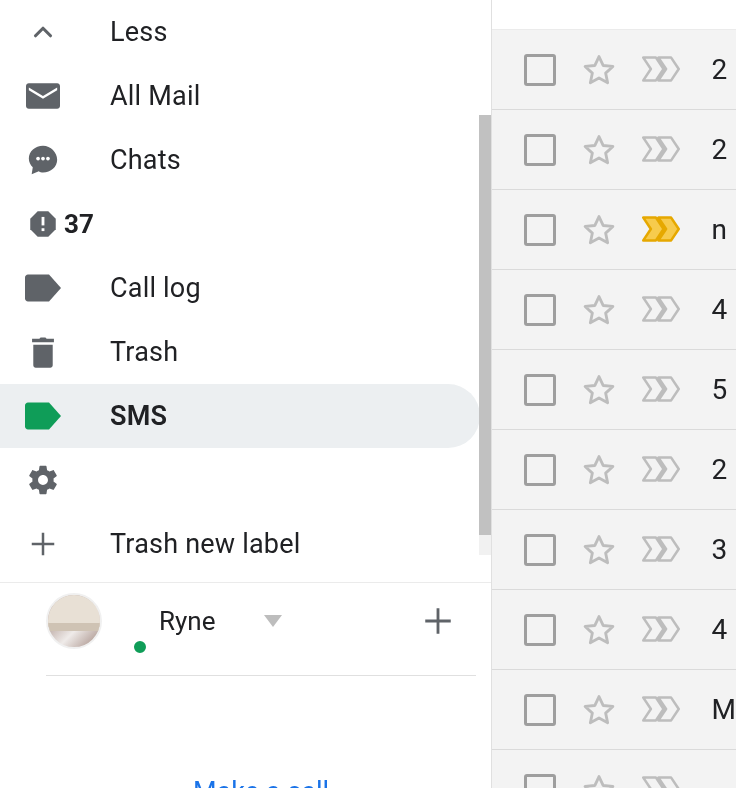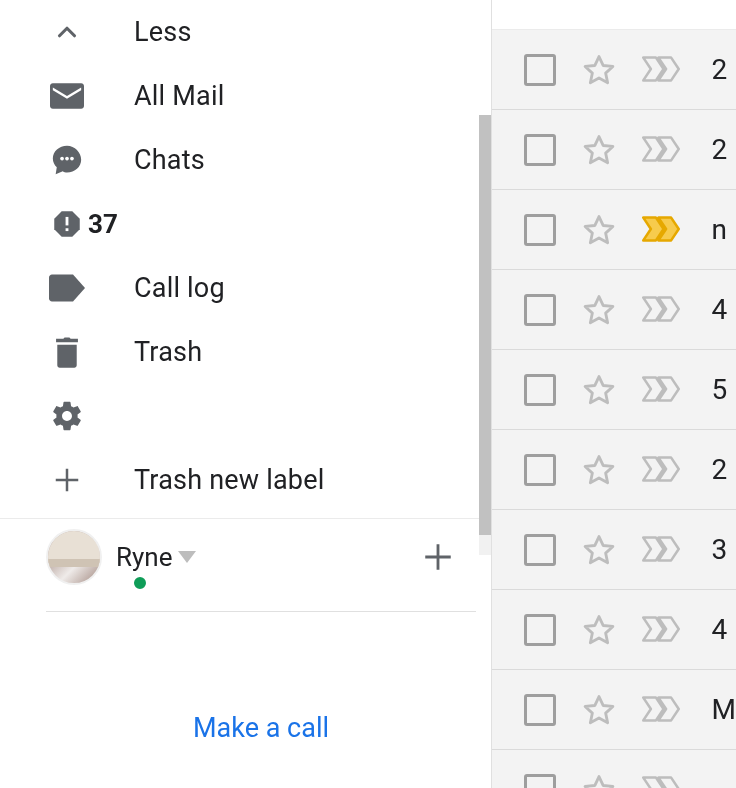--- a/index.html
+++ b/index.html
@@ -20,21 +20,21 @@
     flex-direction: column;
   }
   .nav-list {
     flex: 0 0 auto;
     position: relative;
   }
   .nav-item {
     display: flex;
     align-items: center;
     height: 64px;
-    padding-left: 46px;
+    padding-left: 22px;
     cursor: pointer;
     border-top-right-radius: 32px;
     border-bottom-right-radius: 32px;
     width: 480px;
   }
   .nav-item.selected {
     background: #eceff1;
   }
   .nav-item .icon {
     width: 42px;
@@ -84,20 +84,21 @@
     padding-left: 46px;
     flex: 1;
     display: flex;
     flex-direction: column;
   }
   .user-row {
     display: flex;
     align-items: center;
     height: 60px;
     position: relative;
+    gap: 43px;
   }
   .avatar {
     width: 56px;
     height: 56px;
     border-radius: 50%;
     background: linear-gradient(135deg,#d7ccc8 0%,#bcaaa4 30%,#efebe9 60%,#a1887f 100%);
     position: relative;
     border: 2px solid #f0f0f0;
     overflow: hidden;
   }
@@ -254,20 +255,28 @@
 
     <div class="nav-item">
       <span class="icon">
         <svg width="30" height="34" viewBox="0 0 24 28">
             <path fill="#5f6368" d="M4 8h16v17c0 1.1-.9 2-2 2H6c-1.1 0-2-.9-2-2V8zm-1-5h6l1-1h4l1 1h6v3H3V3z"></path>
           </svg>
       </span>
       <span class="label">Trash</span>
     </div>
 
+    <div class="nav-item bold selected">
+      <span class="icon">
+        <svg width="36" height="28" viewBox="0 0 24 18">
+            <path fill="#0f9d58" d="M0 2c0-1.1.9-2 2-2h14l8 9-8 9H2c-1.1 0-2-.9-2-2V2z"></path>
+          </svg>
+      </span>
+      <span class="label">SMS</span>
+    </div>
 
     <div class="nav-item">
       <span class="icon">
         <svg width="34" height="34" viewBox="0 0 24 24">
             <path fill="#5f6368" d="M19.43 12.98c.04-.32.07-.64.07-.98s-.03-.66-.07-.98l2.11-1.65c.19-.15.24-.42.12-.64l-2-3.46c-.12-.22-.39-.3-.61-.22l-2.49 1c-.52-.4-1.08-.73-1.69-.98l-.38-2.65C14.46 2.18 14.25 2 14 2h-4c-.25 0-.46.18-.49.42l-.38 2.65c-.61.25-1.17.59-1.69.98l-2.49-1c-.23-.09-.49 0-.61.22l-2 3.46c-.13.22-.07.49.12.64l2.11 1.65c-.04.32-.07.65-.07.98s.03.66.07.98l-2.11 1.65c-.19.15-.24.42-.12.64l2 3.46c.12.22.39.3.61.22l2.49-1c.52.4 1.08.73 1.69.98l.38 2.65c.03.24.24.42.49.42h4c.25 0 .46-.18.49-.42l.38-2.65c.61-.25 1.17-.59 1.69-.98l2.49 1c.23.09.49 0 .61-.22l2-3.46c.12-.22.07-.49-.12-.64l-2.11-1.65zM12 15.5c-1.93 0-3.5-1.57-3.5-3.5s1.57-3.5 3.5-3.5 3.5 1.57 3.5 3.5-1.57 3.5-3.5 3.5z"></path>
           </svg>
       </span>
     </div>
 
     <div class="nav-item">

